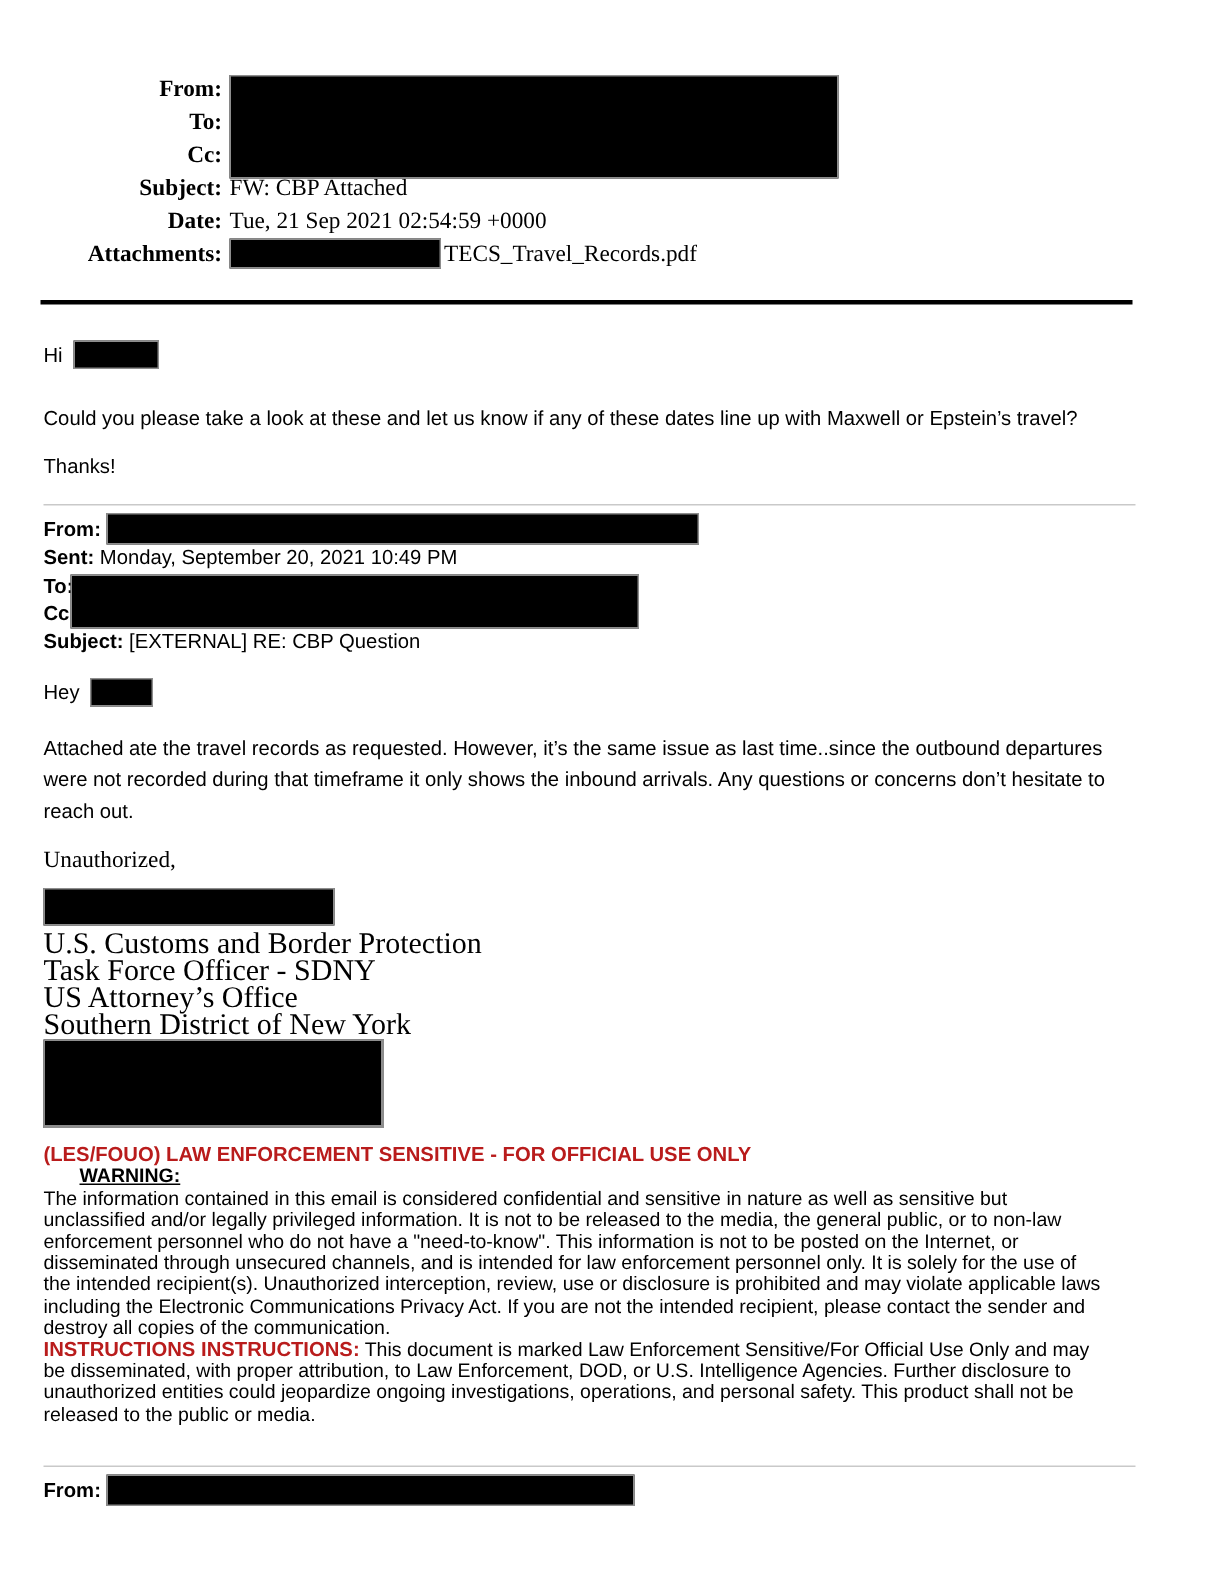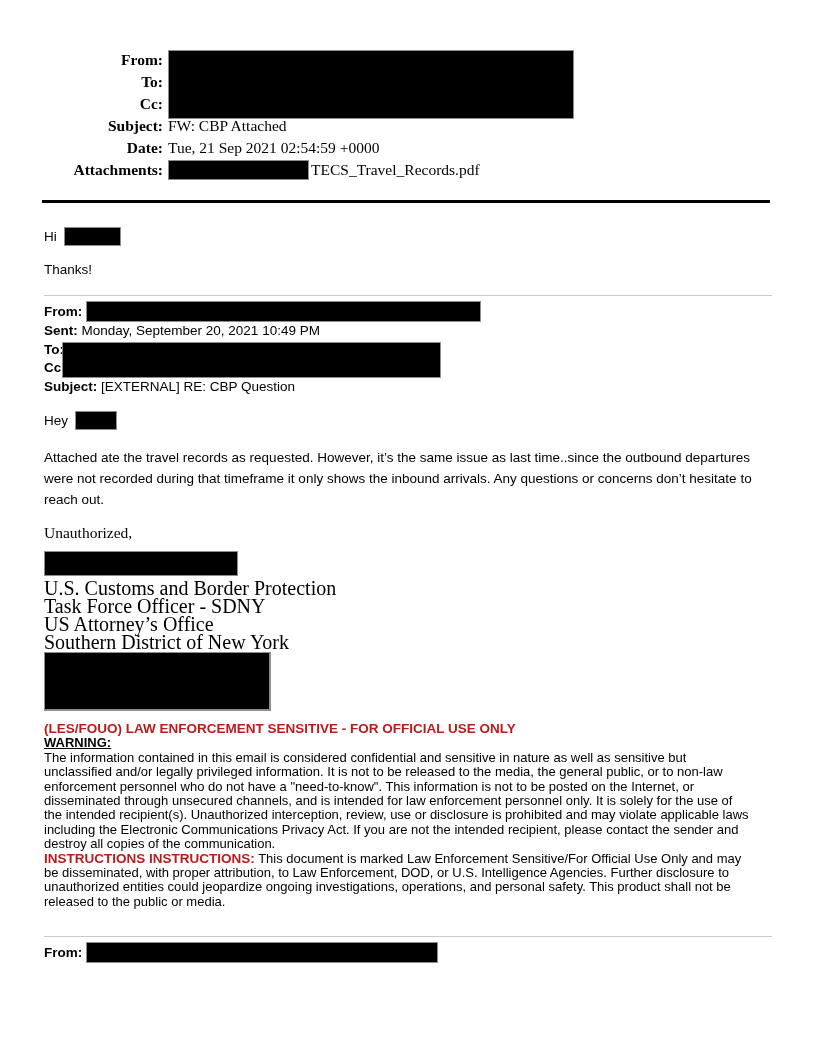--- a/index.html
+++ b/index.html
@@ -1,21 +1,21 @@
 <!DOCTYPE html>
 <html><head>
 <meta charset="utf-8">
 <style>
   html,body{margin:0;padding:0;background:#ffffff;}
   .page{
     position:relative;
     width:816px;height:1056px;
     background:#ffffff;
     box-sizing:border-box;
-    padding:49px 45px 0 44px;
+    padding:49px 45px 0 29px;
     font-family:"Liberation Sans",sans-serif;
     color:#000;
     overflow:hidden;
   }
   
   .hdr1{
     display:grid;
     grid-template-columns:119px 1fr;
     grid-auto-rows:22px;
     column-gap:5px;
@@ -52,21 +52,21 @@
   .p-attached{margin-top:17px;font-size:13.5px;line-height:21px;white-space:pre-line;}
   
   .serif{font-family:"Liberation Serif",serif;}
   .p-respect{margin-top:14px;font-size:15.5px;line-height:17px;}
   .sig-bar{margin-top:10px;width:194px;height:25px;}
   .sig-lines{margin-top:3px;font-size:20px;line-height:18px;white-space:pre-line;}
   .sig-big-box{margin-top:1px;width:227px;height:59px;border-right:2px solid #8d8d8d;border-bottom:2px solid #8d8d8d;}
   
   .disclaimer{margin-top:11px;font-size:13px;line-height:14.4px;}
   .red-bold{color:#b91c1c;font-weight:bold;font-size:13.5px;}
-  .warn-label{font-weight:bold;text-decoration:underline;}
+  .warn-label{font-weight:bold;text-decoration:underline;margin-left:24px;}
   .prelines{white-space:pre-line;}
   .hdr3{margin-top:5px;font-size:13.5px;line-height:18.5px;}
 </style>
 </head>
 <body>
 
 <div class="page">
 
   <div class="hdr1">
     <div class="lbl r1">From:</div>
@@ -77,20 +77,21 @@
     <div class="lbl r6">Attachments:</div>
     <div class="redaction hdr1-box"></div>
     <div class="val r4">FW: CBP Attached</div>
     <div class="val r5">Tue, 21 Sep 2021 02:54:59 +0000</div>
     <div class="val r6"><span class="redaction att-box"></span><span>TECS_Travel_Records.pdf</span></div>
   </div>
 
   <div class="thick-rule"></div>
 
   <div class="sans p-hi"><span>Hi</span><span class="redaction inline-box hi-box"></span></div>
+  <div class="sans p-could">Could you please take a look at these and let us know if any of these dates line up with Maxwell or Epstein’s travel?</div>
   <div class="sans p-thanks">Thanks!</div>
 
   <div class="divider div1"></div>
 
   <div class="hdr2">
     <div class="h2row"><b>From:</b><span class="redaction from-box2"></span></div>
     <div class="h2row"><b>Sent:</b> <span>Monday, September 20, 2021 10:49 PM</span></div>
     <div class="h2tocc">
       <div class="h2row"><b>To:</b></div>
       <div class="h2row"><b>Cc:</b></div>

